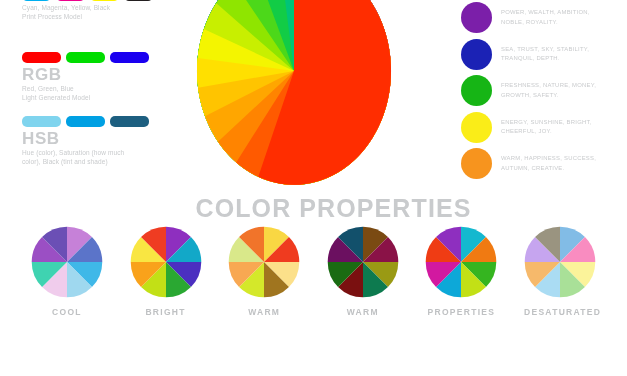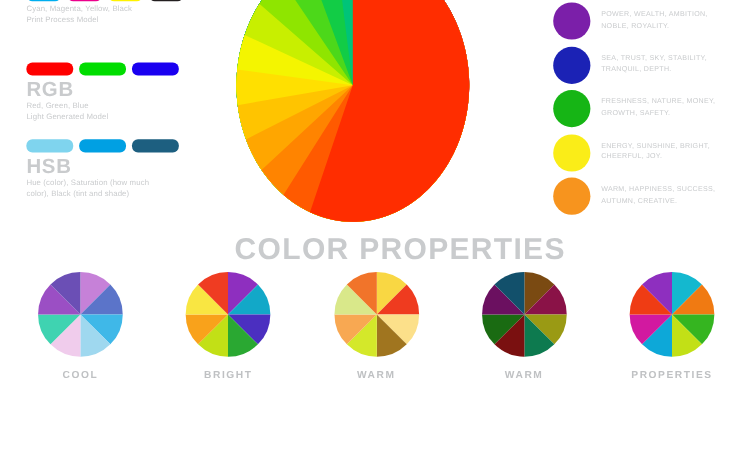--- a/index.html
+++ b/index.html
@@ -241,15 +241,28 @@
           <path d="M 50 50 L 84.64823227814082 15.351767721859176 A 49 49 0 0 1 99 50 Z" fill="#f07a12"></path>
           <path d="M 50 50 L 99 50 A 49 49 0 0 1 84.64823227814082 84.64823227814082 Z" fill="#35b520"></path>
           <path d="M 50 50 L 84.64823227814082 84.64823227814082 A 49 49 0 0 1 50 99 Z" fill="#c2e016"></path>
           <path d="M 50 50 L 50 99 A 49 49 0 0 1 15.351767721859176 84.64823227814082 Z" fill="#0da8d8"></path>
           <path d="M 50 50 L 15.351767721859176 84.64823227814082 A 49 49 0 0 1 1 50.00000000000001 Z" fill="#d219a0"></path>
           <path d="M 50 50 L 1 50.00000000000001 A 49 49 0 0 1 15.351767721859161 15.351767721859176 Z" fill="#ef3c14"></path>
           <path d="M 50 50 L 15.351767721859161 15.351767721859176 A 49 49 0 0 1 49.99999999999999 1 Z" fill="#8e2fbf"></path>
         </svg>
         <div class="wheel-label">PROPERTIES</div>
       </div>
+      <div class="wheel-item">
+        <svg viewBox="0 0 100 100">
+          <path d="M 50 50 L 50 1 A 49 49 0 0 1 84.64823227814082 15.351767721859176 Z" fill="#82bce6"></path>
+          <path d="M 50 50 L 84.64823227814082 15.351767721859176 A 49 49 0 0 1 99 50 Z" fill="#f98cc0"></path>
+          <path d="M 50 50 L 99 50 A 49 49 0 0 1 84.64823227814082 84.64823227814082 Z" fill="#fbf39a"></path>
+          <path d="M 50 50 L 84.64823227814082 84.64823227814082 A 49 49 0 0 1 50 99 Z" fill="#a9e098"></path>
+          <path d="M 50 50 L 50 99 A 49 49 0 0 1 15.351767721859176 84.64823227814082 Z" fill="#aadcf3"></path>
+          <path d="M 50 50 L 15.351767721859176 84.64823227814082 A 49 49 0 0 1 1 50.00000000000001 Z" fill="#f6b96b"></path>
+          <path d="M 50 50 L 1 50.00000000000001 A 49 49 0 0 1 15.351767721859161 15.351767721859176 Z" fill="#c6a5ef"></path>
+          <path d="M 50 50 L 15.351767721859161 15.351767721859176 A 49 49 0 0 1 49.99999999999999 1 Z" fill="#9a9480"></path>
+        </svg>
+        <div class="wheel-label">DESATURATED</div>
+      </div>
     </div>
 
 </div>
 
 </body></html>

